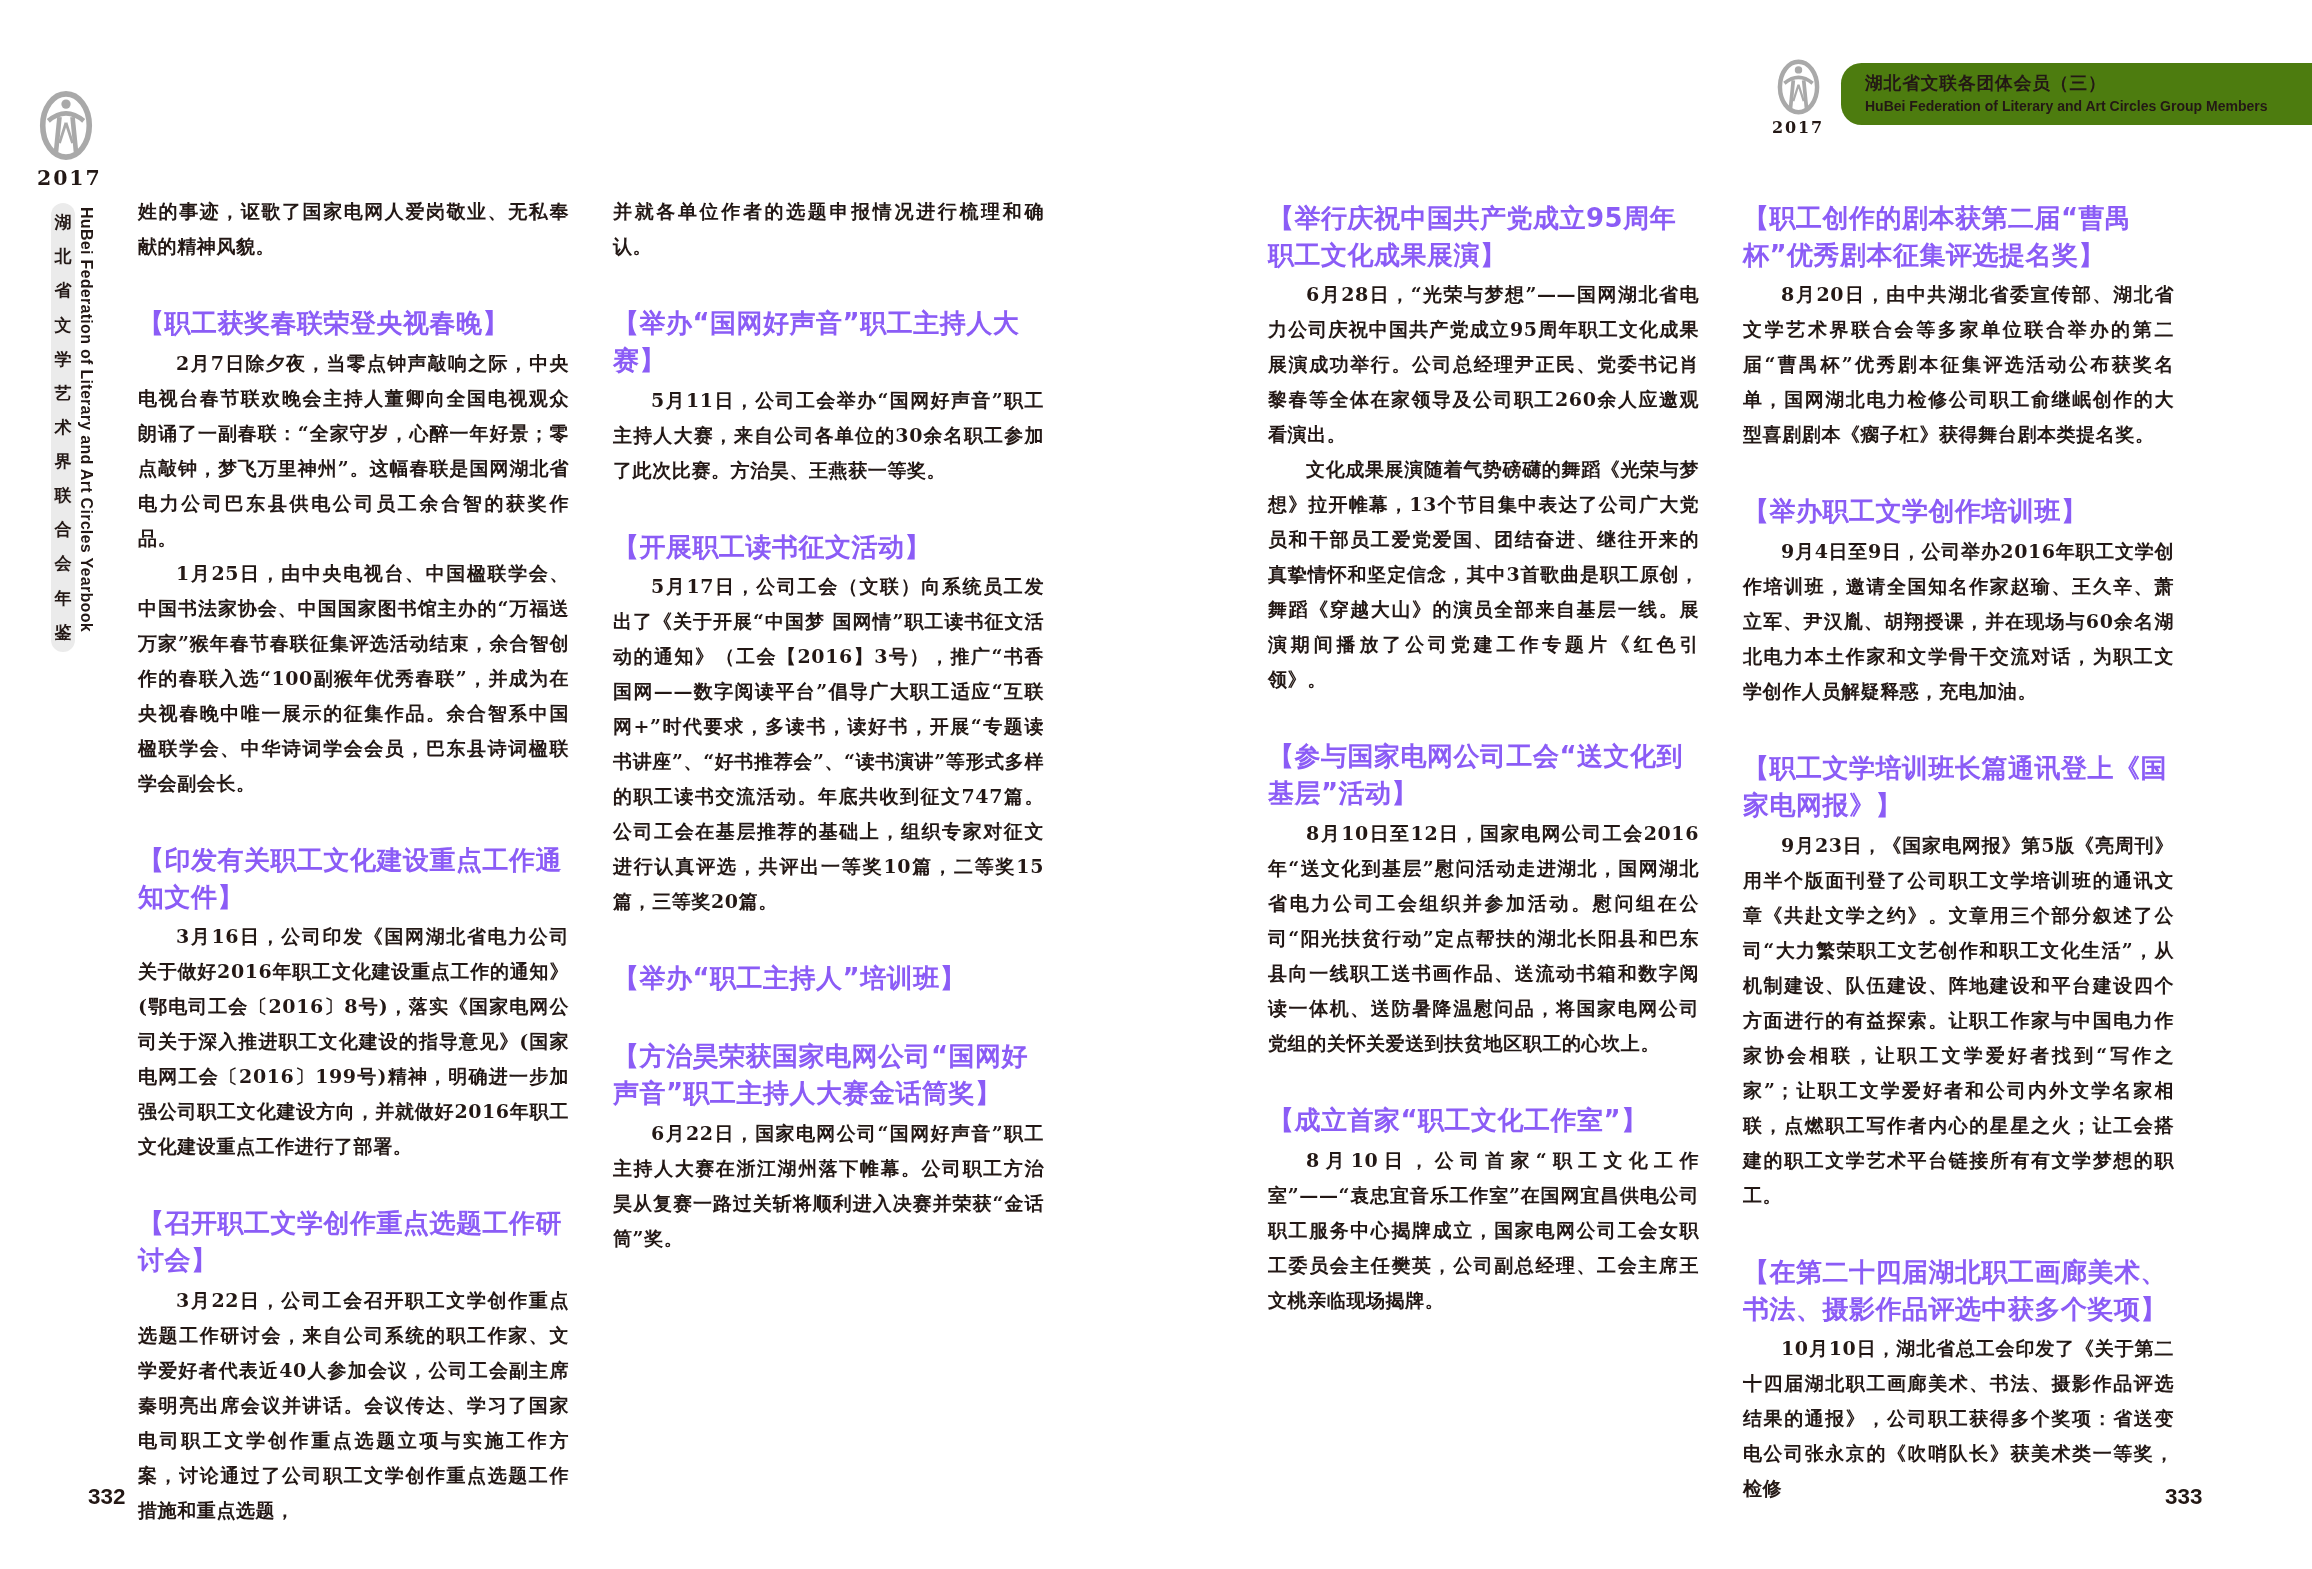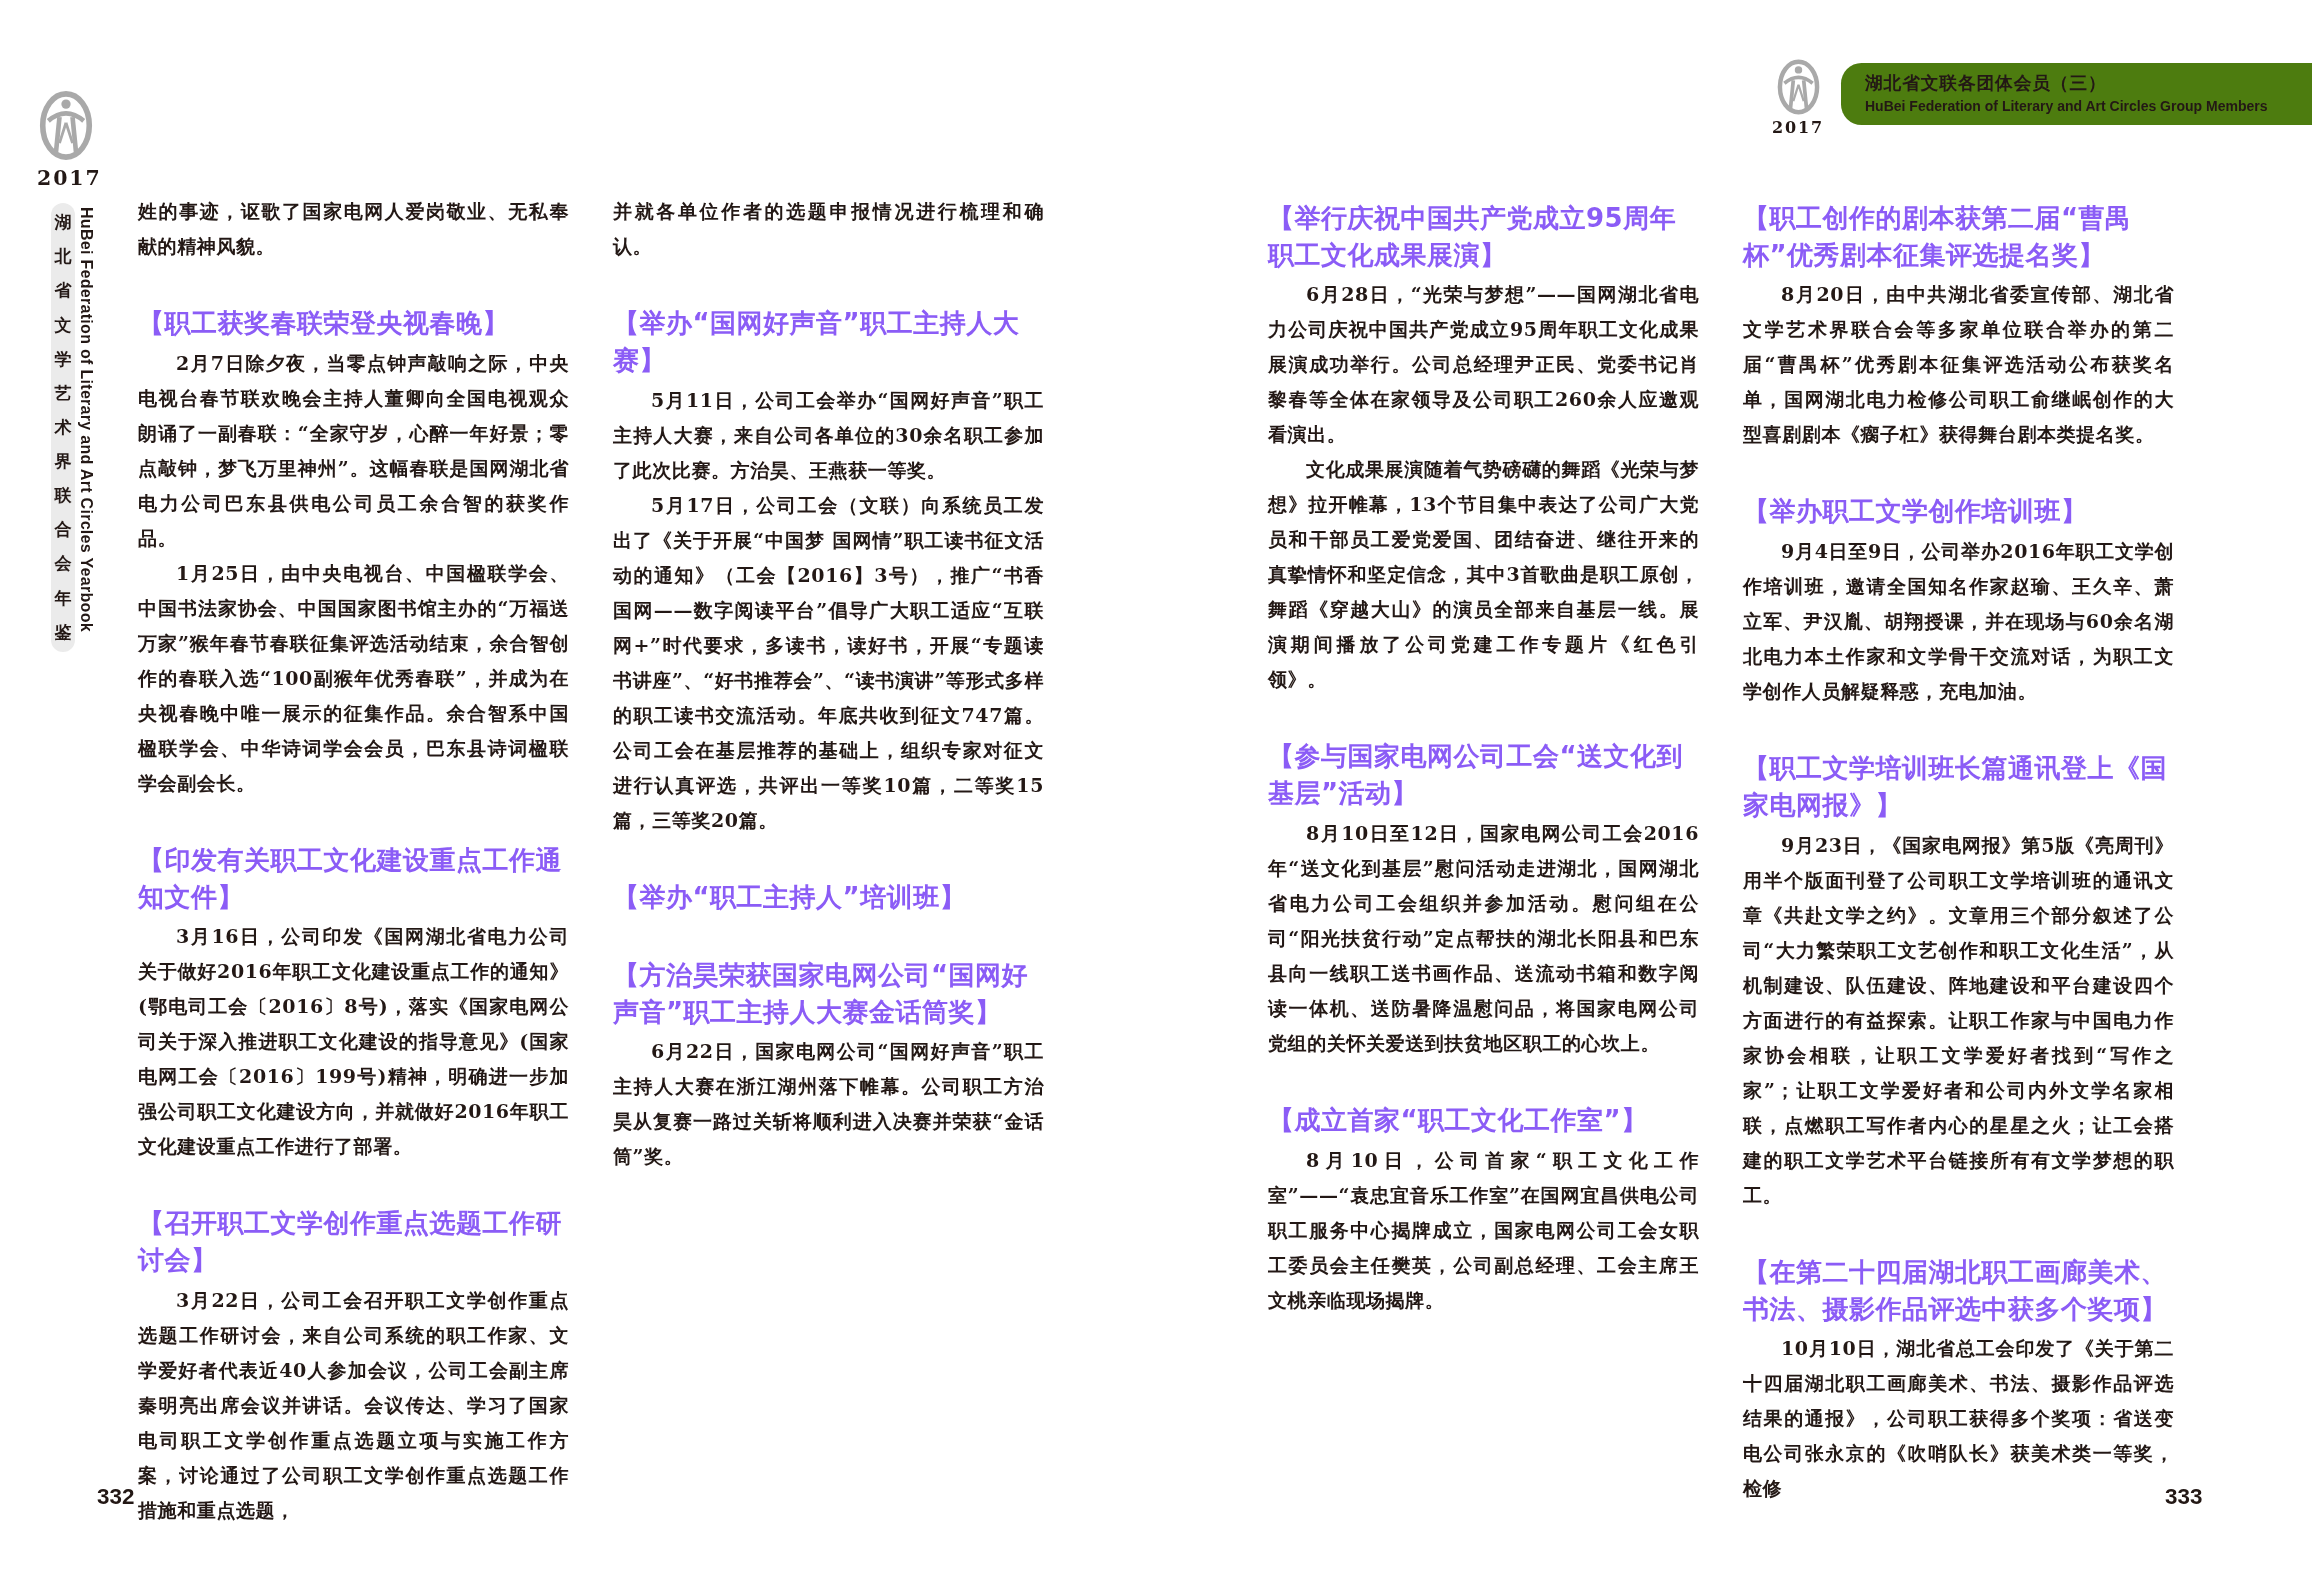--- a/index.html
+++ b/index.html
@@ -50,21 +50,21 @@
 
   .para { font-size:19px; line-height:35px; margin:0; text-align:justify;
           font-weight:bold; letter-spacing:0.6px; }
   .para.indent { text-indent:2em; }
   .heading { font-family:"DejaVu Sans","Liberation Sans",sans-serif; font-weight:bold;
              font-size:26px; line-height:37px; margin:41px 0 3.7px 0; color:#8b5cf6; letter-spacing:0.5px; }
   .heading.first { margin-top:5.6px; }
 
   .page-num { position:absolute; top:1484px; font-family:"Liberation Sans","DejaVu Sans",sans-serif;
               font-weight:bold; font-size:22.4px; color:#231815; }
-  .pn-left { left:97px; }
+  .pn-left { left:88px; }
   .pn-right { left:1008px; }
 </style>
 </head>
 <body>
 
 <div class="page page-left">
   <div class="logo logo-left">
     <svg width="54" height="73" viewBox="0 0 58 78">
       <ellipse cx="29" cy="39" rx="25" ry="34" fill="none" stroke="#a9a9a9" stroke-width="6"></ellipse>
       <circle cx="29" cy="16" r="5" fill="#a9a9a9"></circle>
@@ -102,20 +102,21 @@
       <p class="para indent">1月25日，由中央电视台、中国楹联学会、中国书法家协会、中国国家图书馆主办的“万福送万家”猴年春节春联征集评选活动结束，余合智创作的春联入选“100副猴年优秀春联”，并成为在央视春晚中唯一展示的征集作品。余合智系中国楹联学会、中华诗词学会会员，巴东县诗词楹联学会副会长。</p>
       <h3 class="heading">【印发有关职工文化建设重点工作通知文件】</h3>
       <p class="para indent">3月16日，公司印发《国网湖北省电力公司关于做好2016年职工文化建设重点工作的通知》(鄂电司工会〔2016〕8号)，落实《国家电网公司关于深入推进职工文化建设的指导意见》(国家电网工会〔2016〕199号)精神，明确进一步加强公司职工文化建设方向，并就做好2016年职工文化建设重点工作进行了部署。</p>
       <h3 class="heading">【召开职工文学创作重点选题工作研讨会】</h3>
       <p class="para indent">3月22日，公司工会召开职工文学创作重点选题工作研讨会，来自公司系统的职工作家、文学爱好者代表近40人参加会议，公司工会副主席秦明亮出席会议并讲话。会议传达、学习了国家电司职工文学创作重点选题立项与实施工作方案，讨论通过了公司职工文学创作重点选题工作措施和重点选题，</p>
     </div>
   <div class="col col2">
       <p class="para">并就各单位作者的选题申报情况进行梳理和确认。</p>
       <h3 class="heading">【举办“国网好声音”职工主持人大赛】</h3>
       <p class="para indent">5月11日，公司工会举办“国网好声音”职工主持人大赛，来自公司各单位的30余名职工参加了此次比赛。方治昊、王燕获一等奖。</p>
+      <h3 class="heading">【开展职工读书征文活动】</h3>
       <p class="para indent">5月17日，公司工会（文联）向系统员工发出了《关于开展“中国梦 国网情”职工读书征文活动的通知》（工会【2016】3号），推广“书香国网——数字阅读平台”倡导广大职工适应“互联网+”时代要求，多读书，读好书，开展“专题读书讲座”、“好书推荐会”、“读书演讲”等形式多样的职工读书交流活动。年底共收到征文747篇。公司工会在基层推荐的基础上，组织专家对征文进行认真评选，共评出一等奖10篇，二等奖15篇，三等奖20篇。</p>
       <h3 class="heading">【举办“职工主持人”培训班】</h3>
       <h3 class="heading">【方治昊荣获国家电网公司“国网好声音”职工主持人大赛金话筒奖】</h3>
       <p class="para indent">6月22日，国家电网公司“国网好声音”职工主持人大赛在浙江湖州落下帷幕。公司职工方治昊从复赛一路过关斩将顺利进入决赛并荣获“金话筒”奖。</p>
     </div>
 
   <div class="page-num pn-left">332</div>
 </div>
 
 <div class="page page-right">

